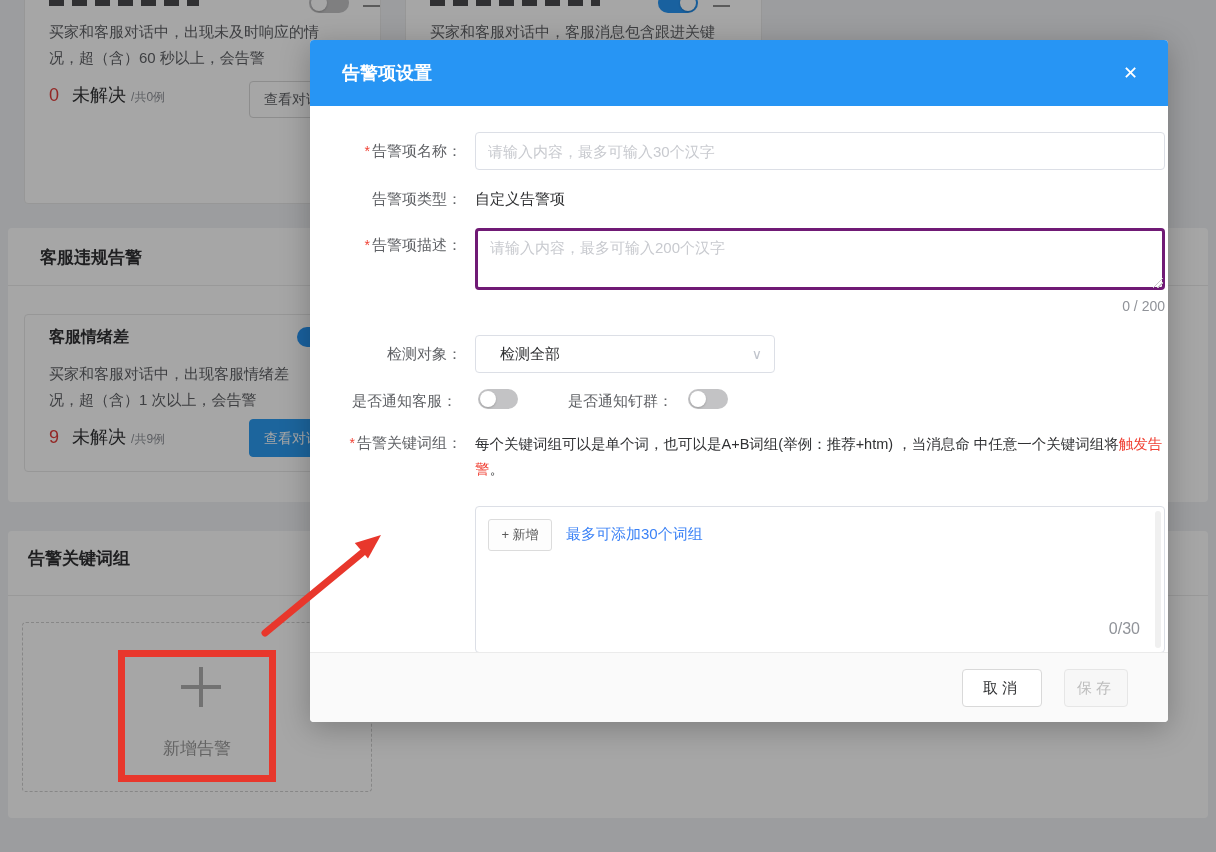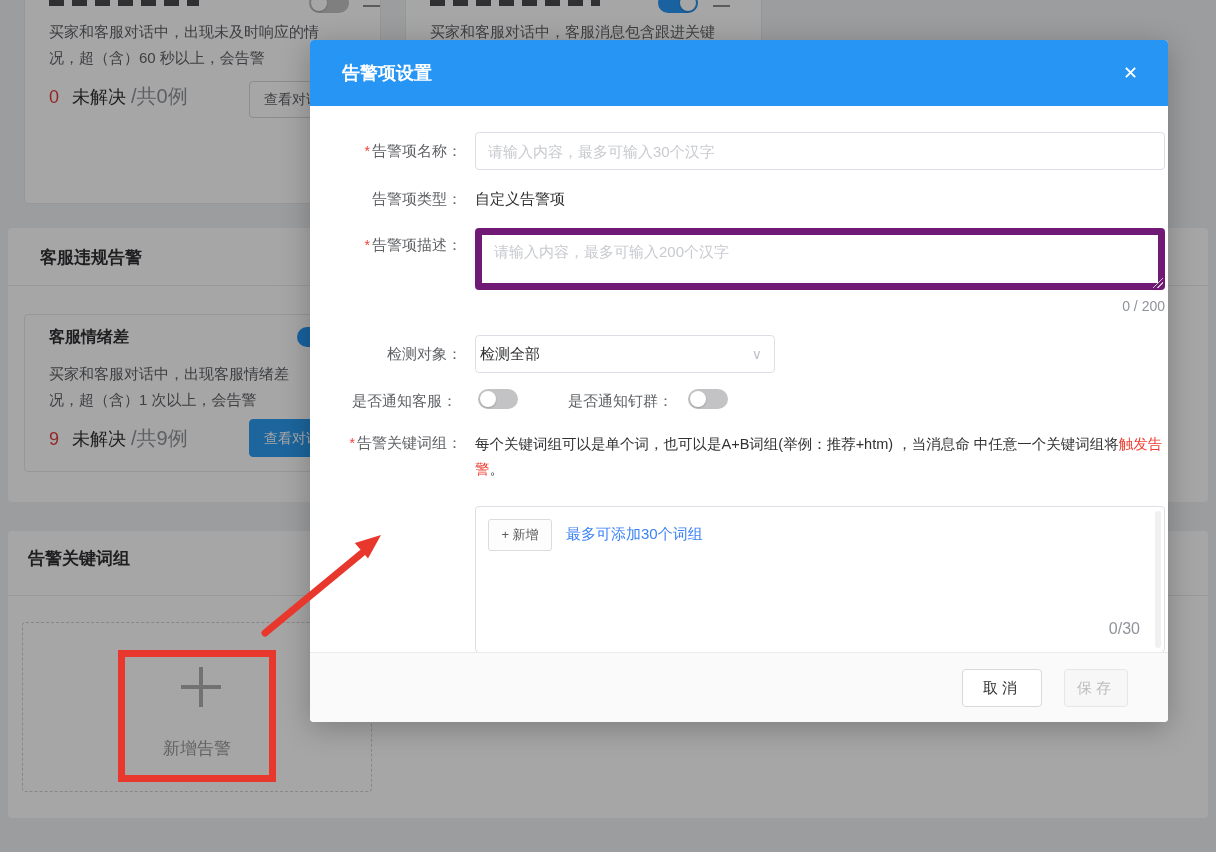--- a/index.html
+++ b/index.html
@@ -17,21 +17,21 @@
   .card {
     background:#fff; border:1px solid #e9e9e9; border-radius:4px;
   }
   .panel { background:#fff; border-radius:4px; }
   .panel-title { font-size:17px; font-weight:bold; color:#303133; }
   .panel-divider { border-bottom:1px solid #ececec; position:absolute; left:0; right:0; }
   .desc { font-size:15px; color:#606266; line-height:26px; white-space:nowrap; }
   .stats { font-size:18px; white-space:nowrap; }
   .stats .count { color:#e23c39; margin-right:8px; }
   .stats .unres { color:#303133; }
-  .stats .total { color:#909399; font-size:20px;margin-top:28px; }
+  .stats .total { color:#909399; font-size:12px;margin-top:28px; }
   .ghost-btn {
     position:absolute; height:37px; width:100px; background:#fff;
     border:1px solid #d9d9d9; border-radius:4px; color:#606266;
     font-size:14px; text-align:left; padding-left:14px; line-height:35px;
     white-space:nowrap; overflow:hidden;
   }
   .primary-btn {
     position:absolute; height:38px; width:100px; background:#2b9cf2;
     border:1px solid #2b9cf2; border-radius:4px; color:#fff;
     font-size:14px; text-align:left; padding-left:14px; line-height:36px;
@@ -75,35 +75,35 @@
   }
   .req { color:#f04134; margin-right:2px; font-size:14px; }
   .text-input {
     position:absolute; left:165px; width:690px; height:38px;
     border:1px solid #dcdfe6; border-radius:4px; padding:0 12px;
     font-size:15px; color:#303133; outline:none;
     font-family:"Liberation Sans","DejaVu Sans",sans-serif;
   }
   .text-area {
     position:absolute; left:165px; width:690px; height:62px;
-    border:7px solid #701a75; border-radius:4px; padding:8px 12px;
+    border:3px solid #701a75; border-radius:4px; padding:8px 12px;
     font-size:15px; color:#303133; outline:none; resize:none;
     font-family:"Liberation Sans","DejaVu Sans",sans-serif;
   }
   ::placeholder { color:#c8cacf; opacity:1; }
   .resize-grip {
     position:absolute; width:10px; height:10px;
     background:
       linear-gradient(135deg,transparent 0 46%,#c8c8c8 46% 54%,transparent 54% 68%,#c8c8c8 68% 76%,transparent 76%);
   }
   .counter { position:absolute; font-size:14px; color:#909399; }
   .select-box {
     position:absolute; left:165px; width:300px; height:38px;
     border:1px solid #dcdfe6; border-radius:4px; background:#fff;
-    font-size:15px; color:#303133; line-height:36px; padding:0 4px; cursor:pointer;
+    font-size:15px; color:#303133; line-height:36px; padding:0 24px; cursor:pointer;
   }
   .select-box .chev { position:absolute; right:12px; top:0; color:#c0c4cc; font-size:14px; }
   .inline-label { position:absolute; font-size:15px; color:#606266; white-space:nowrap; }
   .help-text { position:absolute; left:165px; width:700px; font-size:14.5px; color:#303133; line-height:25px; }
   .help-red { color:#f04134; }
   .kw-box {
     position:absolute; left:165px; width:690px; height:147px;
     border:1px solid #dcdfe6; border-radius:4px; background:#fff;
   }
   .kw-add-btn {

